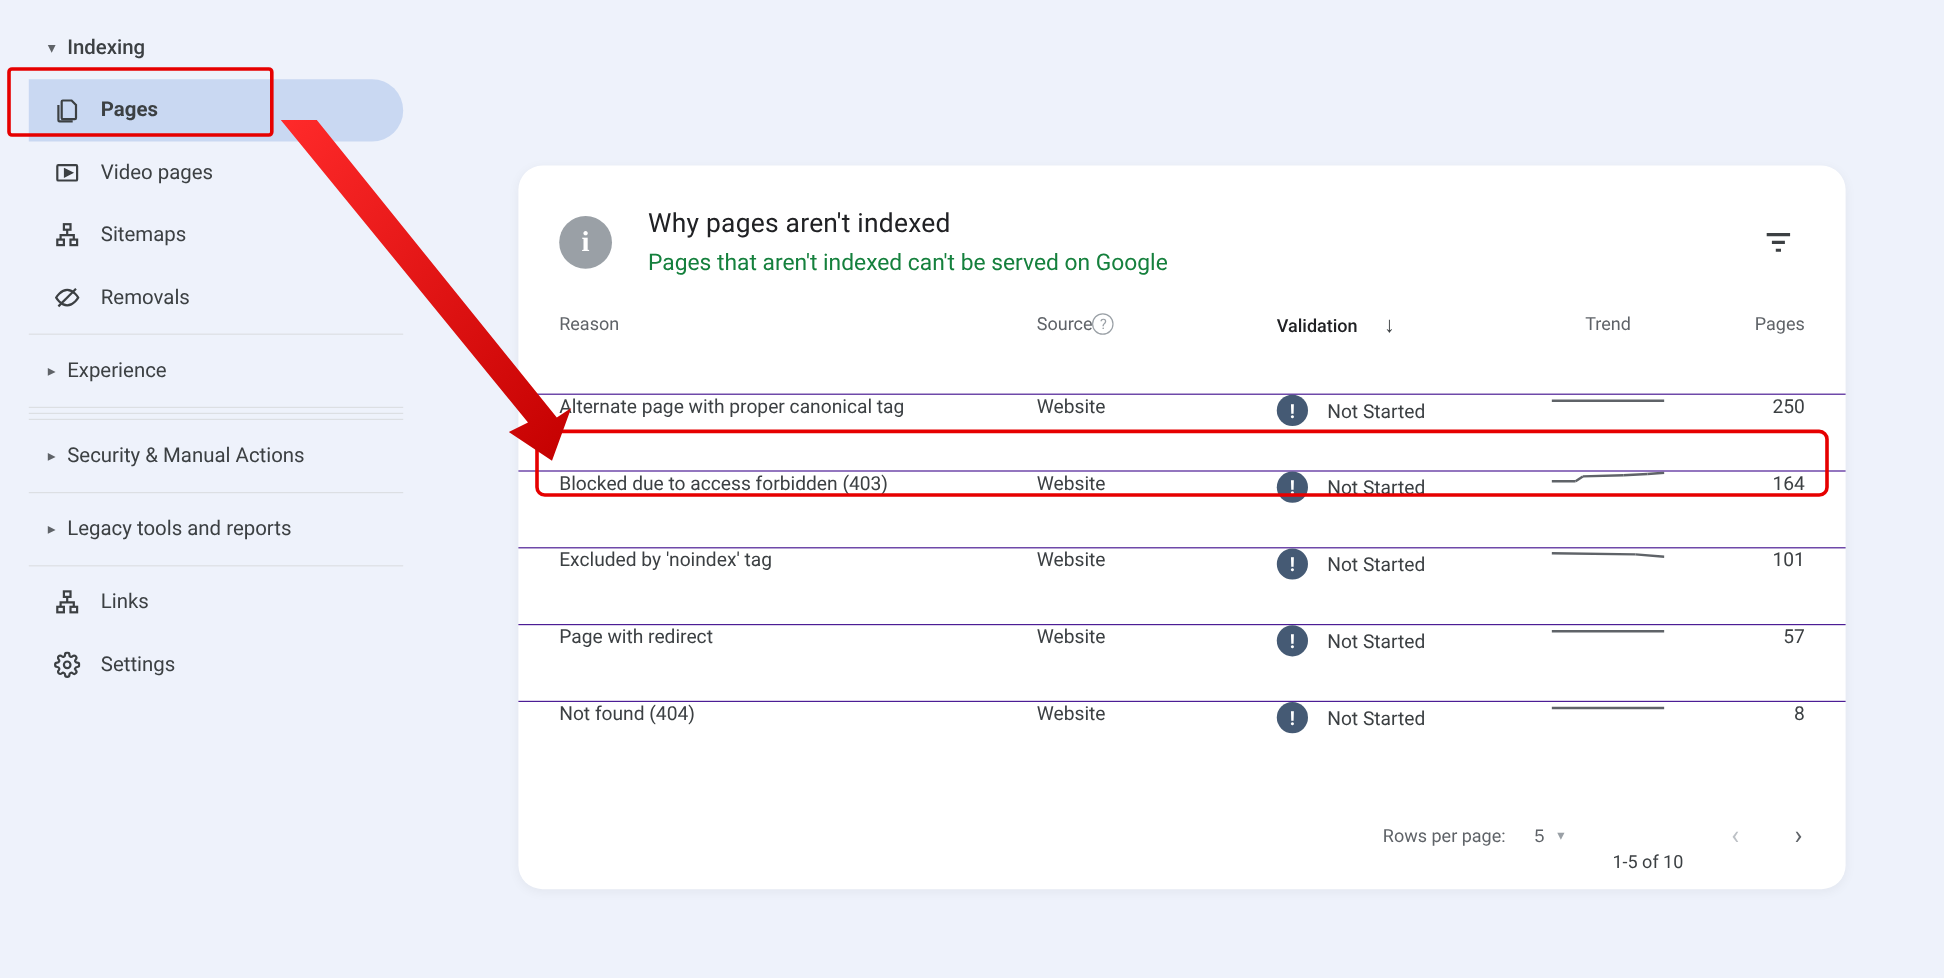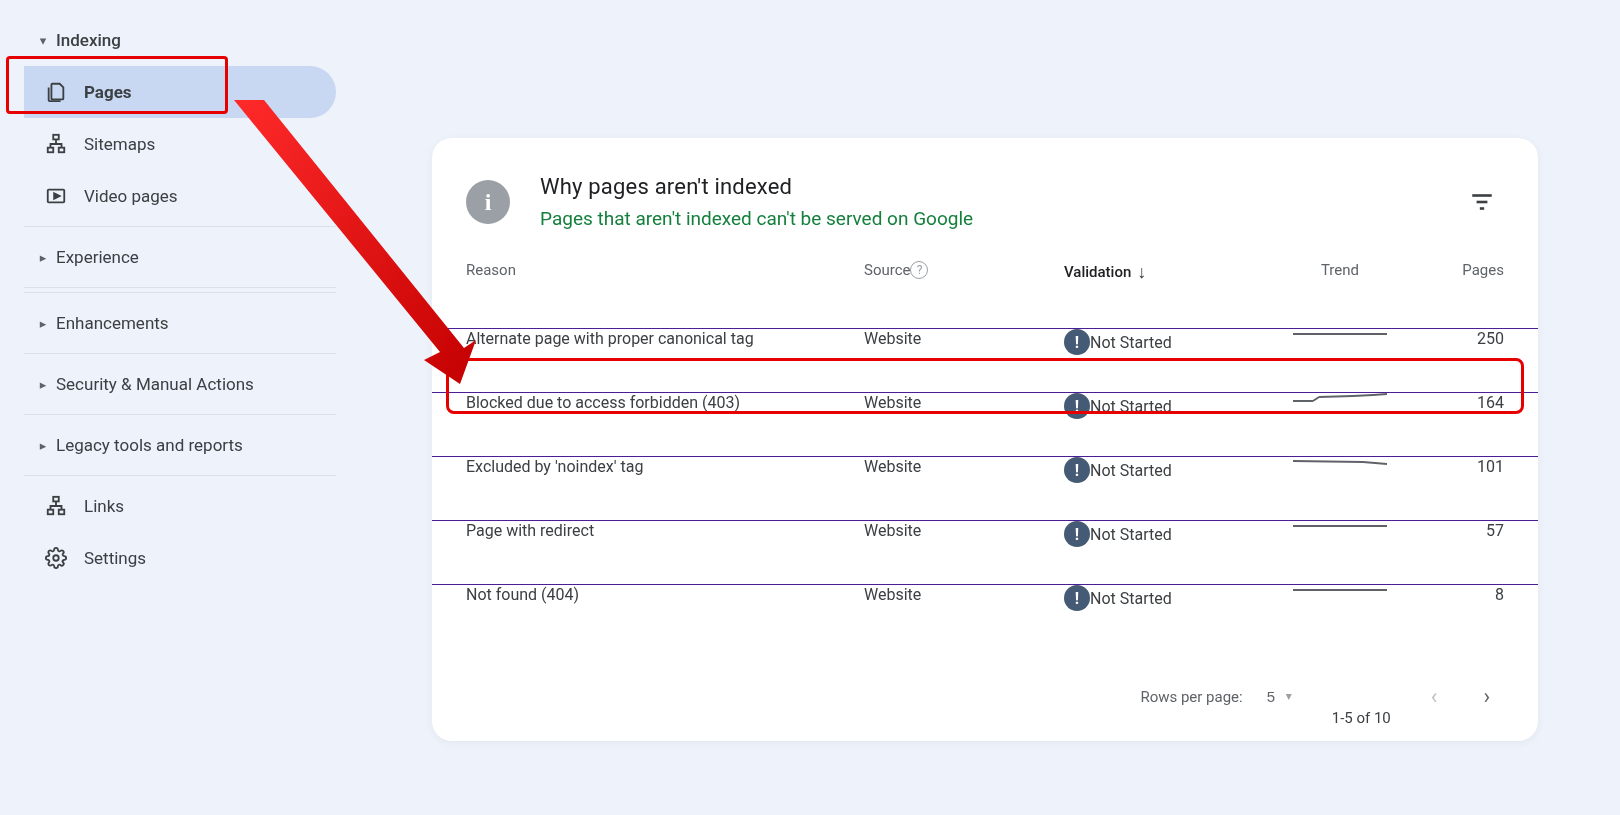--- a/index.html
+++ b/index.html
@@ -138,21 +138,21 @@
   }
   .trow {
     height: 64px;
     border-top: 1px solid #4c1d95;
     font-size: 16px;
     color: #3c4043;
     cursor: pointer;
   }
   .col-reason    { width: 398px; }
   .col-source    { width: 200px; display:flex; align-items:center; gap:0; }
-  .col-validation{ width: 216px; display:flex; align-items:center; gap:0; }
+  .col-validation{ width: 216px; display:flex; align-items:center; gap:16px; }
   .col-trend     { width: 120px; display:flex; justify-content:center; }
   .col-pages     { flex: 1; text-align: right; }
   .thead .col-reason,
   .thead .col-source { color:#5f6368; }
   .thead .col-validation { color:#202124; font-weight:500; }
   .help-circ {
     width:18px;height:18px;border:1.5px solid #9aa0a6;border-radius:50%;
     display:inline-flex;align-items:center;justify-content:center;
     font-size:12px;color:#9aa0a6;
   }
@@ -177,21 +177,21 @@
     height: 56px;
     border: 3px solid #e60000;
     border-radius: 8px;
     pointer-events: none;
   }
 
   
   .pager {
     display:flex; align-items:center; justify-content:flex-end;
     gap: 40px;
-    padding: 18px 48px 0 34px;
+    padding: 18px 36px 0 34px;
     font-size:15px;
     color:#5f6368;
   }
   .pager .ppage { display:flex; align-items:center; gap:24px; }
   .pager select {
     border:none; background:none; font-size:15px; color:#5f6368;
     appearance:none; padding-right:16px; cursor:pointer;
   }
   .pager .sel-wrap { position:relative; }
   .pager .sel-wrap::after {
@@ -227,53 +227,58 @@
         <path d="M8 3h8l4 4v12a1 1 0 0 1-1 1H8a1 1 0 0 1-1-1V4a1 1 0 0 1 1-1z"></path>
         <path d="M4 7v14a1 1 0 0 0 1 1h12"></path>
       </svg>
     </span>
     <span>Pages</span>
   </div>
 
   <div class="side-row sub">
     <span class="sicon">
       <svg width="22" height="22" viewBox="0 0 24 24" fill="none" stroke="currentColor" stroke-width="2">
+        <rect x="3" y="5" width="18" height="14" rx="1"></rect>
+          <path d="M10 9l6 3-6 3z" fill="currentColor"></path>
+      </svg>
+    </span>
+    <span>Video pages</span>
+  </div>
+
+  <div class="side-row sub">
+    <span class="sicon">
+      <svg width="22" height="22" viewBox="0 0 24 24" fill="none" stroke="currentColor" stroke-width="2">
         <rect x="9" y="2" width="6" height="5"></rect>
           <rect x="3" y="16" width="6" height="5"></rect>
           <rect x="15" y="16" width="6" height="5"></rect>
         <path d="M12 7v5M12 12H6v4M12 12h6v4"></path>
       </svg>
     </span>
     <span>Sitemaps</span>
   </div>
 
   <div class="side-row sub">
     <span class="sicon">
       <svg width="22" height="22" viewBox="0 0 24 24" fill="none" stroke="currentColor" stroke-width="2">
-        <rect x="3" y="5" width="18" height="14" rx="1"></rect>
-          <path d="M10 9l6 3-6 3z" fill="currentColor"></path>
-      </svg>
-    </span>
-    <span>Video pages</span>
-  </div>
-
+        <path d="M2 12s4-7 10-7 10 7 10 7-4 7-10 7S2 12 2 12z"></path>
+          <line x1="4" y1="20" x2="20" y2="4"></line>
+      </svg>
+    </span>
+    <span>Removals</span>
+  </div>
 
   <div class="side-divider"></div>
   <div class="side-row collapsible">
     <span class="chev"></span>
     <span>Experience</span>
   </div>
 
   <div class="side-divider"></div>
 
   <div class="side-divider"></div>
-  <div class="side-row collapsible">
-    <span class="chev"></span>
-    <span>Enhancements</span>
-  </div>
 
   <div class="side-divider"></div>
   <div class="side-row collapsible">
     <span class="chev"></span>
     <span>Security &amp; Manual Actions</span>
   </div>
 
   <div class="side-divider"></div>
   <div class="side-row collapsible">
     <span class="chev"></span>

